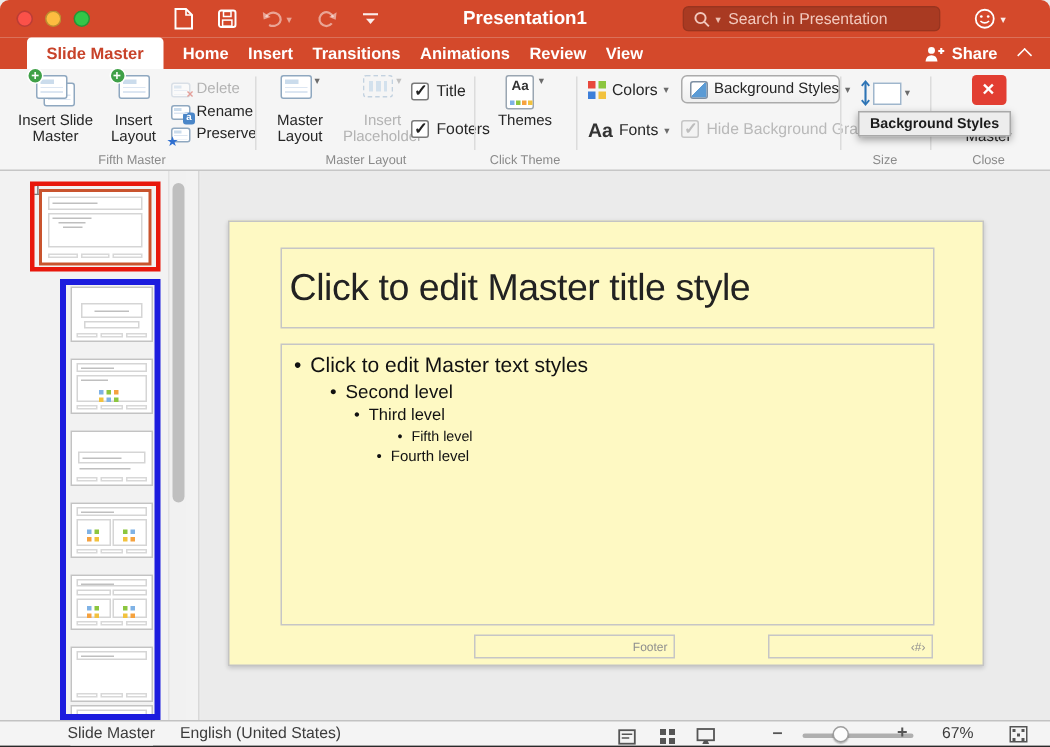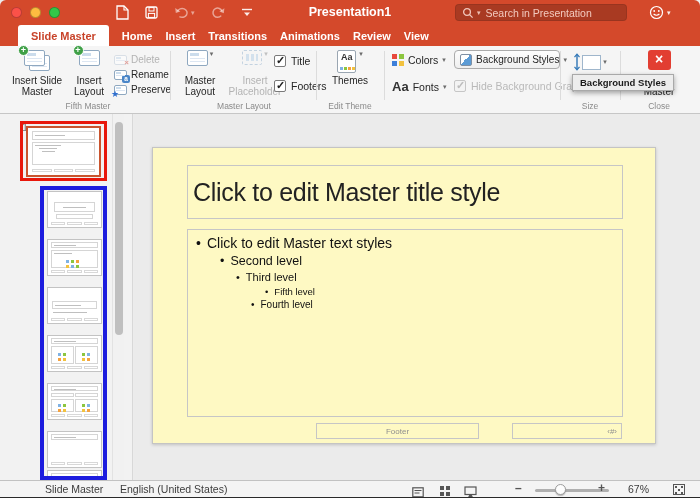--- a/index.html
+++ b/index.html
@@ -126,21 +126,21 @@
   .ph.body { left:34px; top:81px; width:436px; height:188px; padding:4px 0 0 6px; }
   .bl { color:#111; display:flex; align-items:baseline; }
   .bl .blt::before { content:"\2022"; margin-right:6px; }
   .bl.l1 { font-size:14px; line-height:19px; margin-left:2px; }
   .bl.l2 { font-size:12.5px; line-height:17px; margin-left:26px; }
   .bl.l3 { font-size:11px; line-height:15px; margin-left:42px; }
   .bl.l4 { font-size:10px; line-height:14px; margin-left:57px; }
   .bl.l5 { font-size:9.5px; line-height:13px; margin-left:71px; }
   .ph.foot { top:275px; height:16px; font-size:8px; color:#8F8F8F; display:flex; align-items:center; padding:0 4px; }
   .ph.date-ph { left:34px; width:110px; }
-  .ph.footer-ph { left:163px; width:163px; justify-content:center; }
+  .ph.footer-ph { left:163px; width:134px; justify-content:flex-end; }
   .ph.num-ph { left:359px; width:110px; justify-content:flex-end; }
   
   .statusbar { position:absolute; left:0; top:480px; width:700px; height:17px; background:#F4F4F4; border-top:1px solid #C2C2C2; z-index:40; }
   .sb-txt { position:absolute; top:2px; font-size:10.5px; color:#3C3C3C; }
   .sb-ic { position:absolute; top:3px; }
   .sorter-ic { display:grid; grid-template-columns:4px 4px; grid-template-rows:4px 4px; gap:1.5px; }
   .sorter-ic i { background:#555; display:block; }
   .zoom-minus,.zoom-plus { position:absolute; top:0px; font-size:12px; color:#555; font-weight:700; }
   .zoom-track { position:absolute; left:535px; top:8px; width:74px; height:3px; background:#AFAFAF; border-radius:2px; }
   .zoom-handle { position:absolute; left:555px; top:3px; width:11px; height:11px; border-radius:50%;
@@ -217,20 +217,32 @@
   <div class="tabrow" style="background-color: rgb(212, 73, 43);">
     <div class="tabs">
       <div class="tab active" style="color: rgb(200, 67, 42);">Slide Master</div>
       <div class="tab">Home</div>
       <div class="tab">Insert</div>
       <div class="tab">Transitions</div>
       <div class="tab">Animations</div>
       <div class="tab">Review</div>
       <div class="tab">View</div>
     </div>
+    <div class="tabrow-right">
+      <div class="share-btn">
+        <svg width="14" height="12" viewBox="0 0 14 12">
+            <circle cx="5" cy="3.6" r="2.3" fill="#fff"></circle>
+            <path d="M1 11 Q1.4 6.8 5 6.8 Q8.6 6.8 9 11 Z" fill="#fff"></path>
+            <line x1="11.5" y1="2" x2="11.5" y2="6" stroke="#fff" stroke-width="1.4"></line>
+            <line x1="9.5" y1="4" x2="13.5" y2="4" stroke="#fff" stroke-width="1.4"></line>
+          </svg>
+        <span>Share</span>
+      </div>
+      <div class="collapse-chevron"></div>
+    </div>
   </div>
 
   <div class="ribbon">
 
     <div class="group" style="left:8px; width:160px;">
       <div class="big-btn" style="left:0; width:58px;">
         <div class="ic">
           <div class="stack2">
             <div class="ms"></div>
               <div class="ms"></div>
@@ -308,21 +320,21 @@
                 <i class="d-blue"></i>
                 <i class="d-green"></i>
                 <i class="d-orange"></i>
                 <i class="d-yellow"></i>
               </span>
           </span>
           <span class="caret">▾</span>
         </div>
         <div class="lbl">Themes</div>
       </div>
-      <div class="group-label">Edit Theme</div>
+      <div class="group-label">Click Theme</div>
     </div>
     <div class="rsep" style="left:384px;"></div>
 
     <div class="group" style="left:388px; width:170px;">
       <div class="inline-btn" style="position:absolute; left:4px; top:8px;">
         <span class="colors-ic">
             <i class="d-red"></i>
             <i class="d-green"></i>
             <i class="d-blue" style="background:#3D7FD9;"></i>
             <i class="d-yellow"></i>

